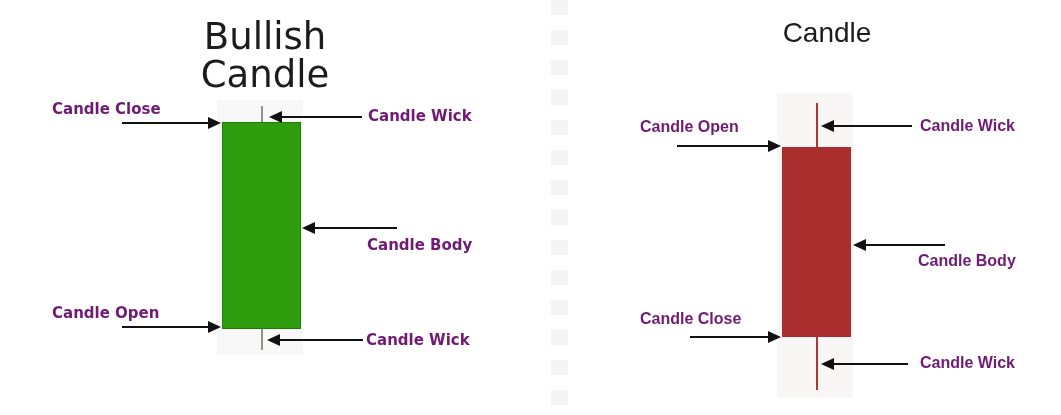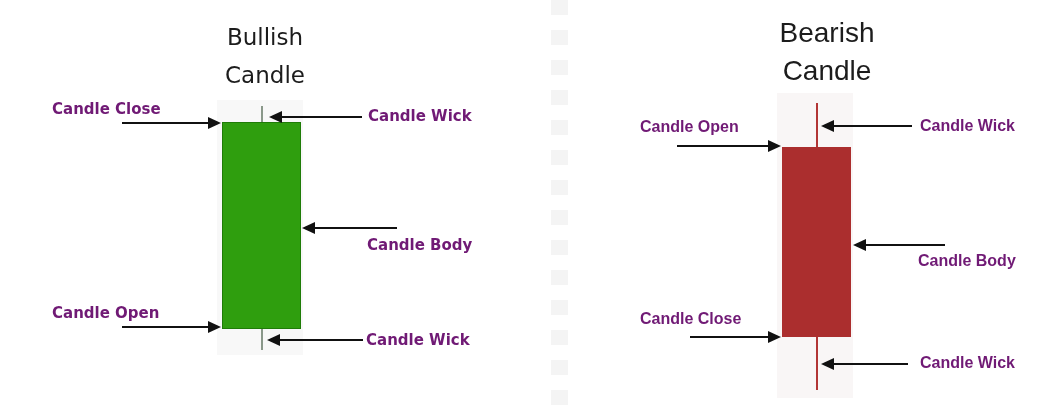--- a/index.html
+++ b/index.html
@@ -1,20 +1,20 @@
 <!DOCTYPE html>
 <html><head>
 <meta charset="utf-8">
 <style>
   html,body{margin:0;padding:0;background:#ffffff;}
   .canvas{position:relative;width:1061px;height:415px;background:#ffffff;overflow:hidden;
           font-family:"DejaVu Sans",sans-serif;color:#0a0a0a;}
   .checker{position:absolute;left:551px;top:0;width:17px;height:415px;
            background:repeating-linear-gradient(to bottom,#f4f4f4 0 15px,#ffffff 15px 30px);}
-  .title{position:absolute;text-align:center;color:#1c1c1c;font-size:23px;line-height:38px;font-weight:400;}
+  .title{position:absolute;text-align:center;color:#1c1c1c;font-size:37px;line-height:38px;font-weight:400;}
   .title.l{left:165px;top:18px;width:200px;}
   .title.r{left:727px;top:14px;width:200px;font-family:"Liberation Sans",sans-serif;font-size:28px;}
   .plot{position:absolute;}
   .plot.l{left:217px;top:100px;width:86px;height:255px;}
   .plot.r{left:777px;top:93px;width:76px;height:305px;}
   .wick{position:absolute;width:2px;}
   .body-rect{position:absolute;border:1px solid;}
   .body-rect.l{left:222px;top:122px;width:77px;height:205px;}
   .body-rect.r{left:782px;top:147px;width:67px;height:188px;}
   .lbl{position:absolute;font-weight:700;font-size:15px;white-space:nowrap;color:#701a75;}
@@ -68,21 +68,20 @@
     <div class="head"></div>
   </div>
 
   <span class="lbl" style="left:366px;top:331px;">Candle Wick</span>
   <div class="arrow to-left" style="left:267px;top:334px;width:96px;">
     <div class="shaft"></div>
     <div class="head"></div>
   </div>
 
   <div class="title r">
-    <div>Bearish</div>
     <div>Candle</div>
   </div>
 
   <div class="plot r" style="background-color: rgb(249, 246, 246);"></div>
   <div class="wick" style="left: 816px; top: 103px; height: 44px; background-color: rgb(178, 53, 53);"></div>
   <div class="wick" style="left: 816px; top: 337px; height: 53px; background-color: rgb(178, 53, 53);"></div>
   <div class="body-rect r" style="background-color: rgb(171, 46, 46); border-color: rgb(171, 46, 46);"></div>
 
   <span class="lbl r" style="left:640px;top:118px;">Candle Open</span>
   <div class="arrow to-right" style="left:677px;top:140px;width:104px;">

